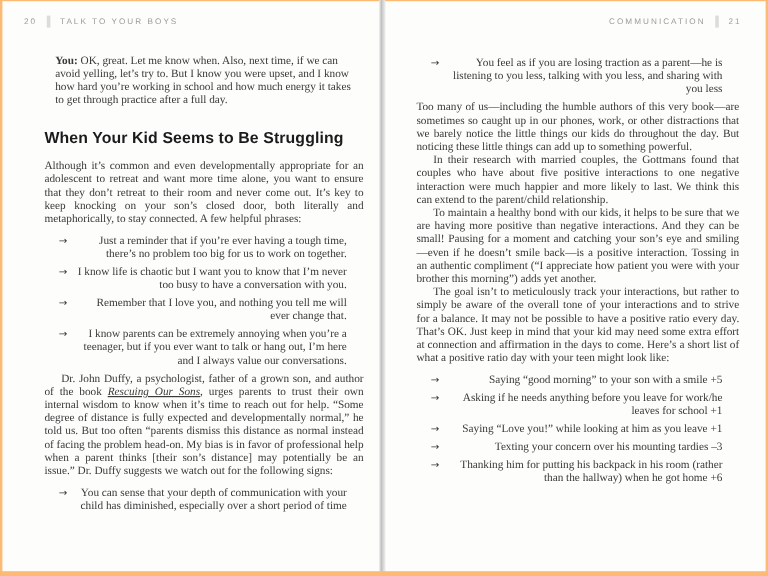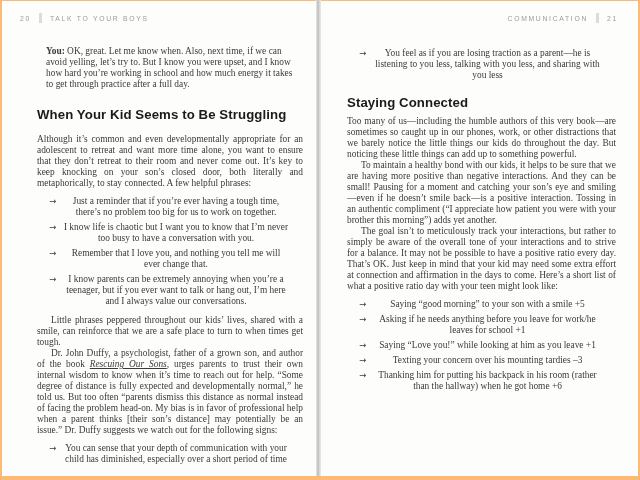--- a/index.html
+++ b/index.html
@@ -60,21 +60,21 @@
     list-style:none;margin:7px 0 0 0;padding:0;
   }
   ul.arrow-list li{
     display:flex;margin:0 0 4px 12px;
   }
   .arrow{
     flex:0 0 14px;color:#3a3a3a;
     font-family:"DejaVu Sans", sans-serif;
     font-size:8.5px;line-height:11px;
   }
-  ul.arrow-list .li-text{flex:1;text-align:center;padding-right:14px;}
+  ul.arrow-list .li-text{flex:1;text-align:right;padding-right:14px;}
   .mt8{margin-top:8px;}
   .book-title{font-style:italic;text-decoration:underline;}
 </style>
 </head>
 <body>
 
 <div class="spread">
 
   <div class="page left">
     <div class="running-head">
@@ -101,21 +101,20 @@
         <li>
             <span class="arrow">→</span>
             <span class="li-text">Remember that I love you, and nothing you tell me will ever change that.</span>
           </li>
         <li>
             <span class="arrow">→</span>
             <span class="li-text">I know parents can be extremely annoying when you’re a teenager, but if you ever want to talk or hang out, I’m here and I always value our conversations.</span>
           </li>
       </ul>
 
-      <p class="indent mt8">Little phrases peppered throughout our kids’ lives, shared with a smile, can reinforce that we are a safe place to turn to when times get tough.</p>
 
       <p class="indent"><span>Dr. John Duffy, a psychologist, father of a grown son, and author of the book </span><span class="book-title">Rescuing Our Sons</span><span>, urges parents to trust their own internal wisdom to know when it’s time to reach out for help. “Some degree of distance is fully expected and developmentally normal,” he told us. But too often “parents dismiss this distance as normal instead of facing the problem head-on. My bias is in favor of professional help when a parent thinks [their son’s distance] may potentially be an issue.” Dr. Duffy suggests we watch out for the following signs:</span></p>
 
       <ul class="arrow-list">
         <li>
             <span class="arrow">→</span>
             <span class="li-text">You can sense that your depth of communication with your child has diminished, especially over a short period of time</span>
           </li>
       </ul>
     </div>
@@ -131,23 +130,23 @@
     </div>
     <div class="content">
       <ul class="arrow-list" style="margin-top:2px">
         <li>
             <span class="arrow">→</span>
             <span class="li-text">You feel as if you are losing traction as a parent—he is listening to you less, talking with you less, and sharing with you less</span>
           </li>
       </ul>
 
 
-      <h2>Staying Connected</h2>
 
       <p>Too many of us—including the humble authors of this very book—are sometimes so caught up in our phones, work, or other distractions that we barely notice the little things our kids do throughout the day. But noticing these little things can add up to something powerful.</p>
+      <p class="indent">In their research with married couples, the Gottmans found that couples who have about five positive interactions to one negative interaction were much happier and more likely to last. We think this can extend to the parent/child relationship.</p>
       <p class="indent">To maintain a healthy bond with our kids, it helps to be sure that we are having more positive than negative interactions. And they can be small! Pausing for a moment and catching your son’s eye and smiling—even if he doesn’t smile back—is a positive interaction. Tossing in an authentic compliment (“I appreciate how patient you were with your brother this morning”) adds yet another.</p>
       <p class="indent">The goal isn’t to meticulously track your interactions, but rather to simply be aware of the overall tone of your interactions and to strive for a balance. It may not be possible to have a positive ratio every day. That’s OK. Just keep in mind that your kid may need some extra effort at connection and affirmation in the days to come. Here’s a short list of what a positive ratio day with your teen might look like:</p>
 
       <ul class="arrow-list">
         <li>
             <span class="arrow">→</span>
             <span class="li-text">Saying “good morning” to your son with a smile +5</span>
           </li>
         <li>
             <span class="arrow">→</span>

